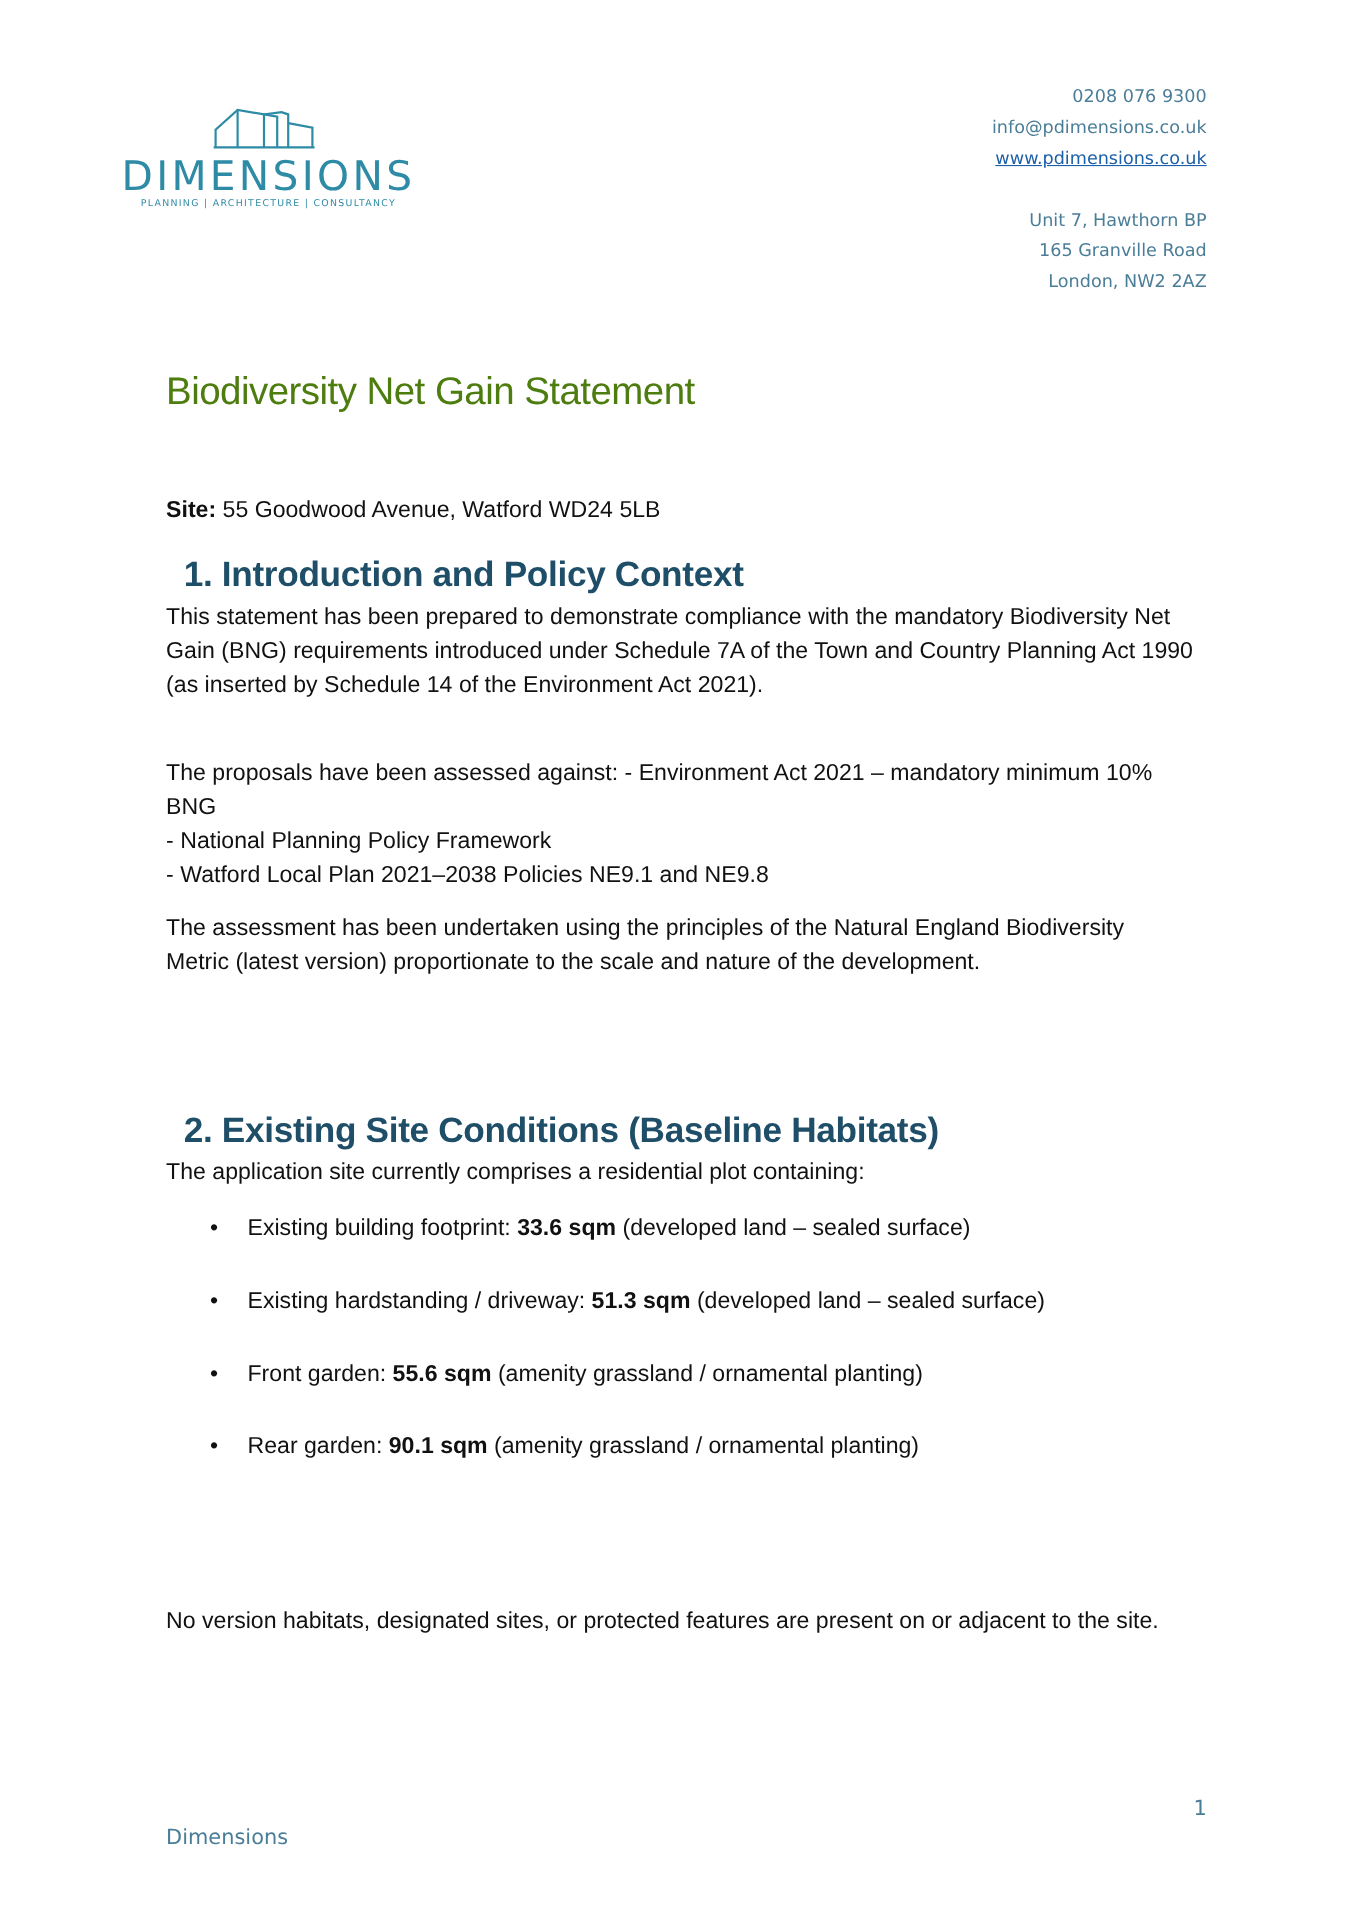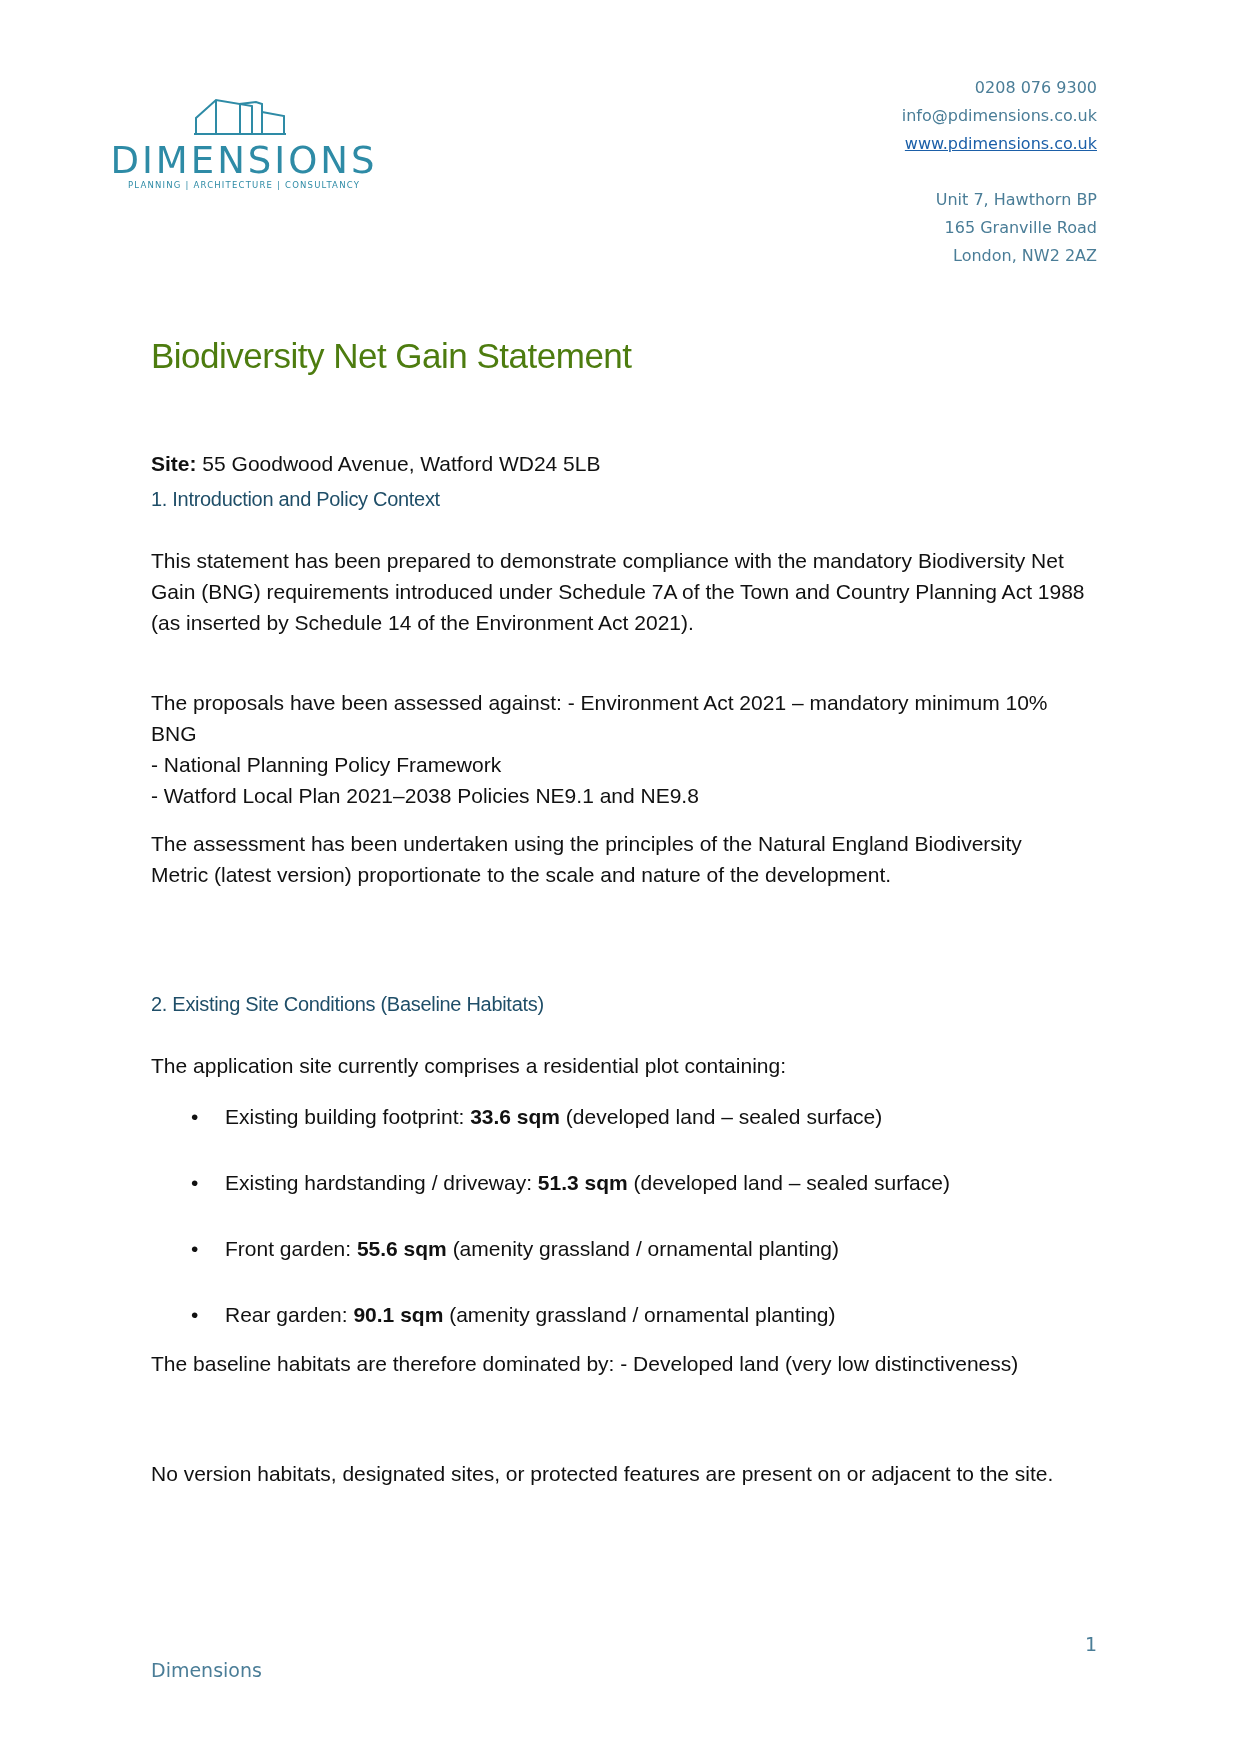--- a/index.html
+++ b/index.html
@@ -13,21 +13,21 @@
   .logo-tag { position:absolute; left:0; top:82px; width:340px; text-align:center;
               font-family:"DejaVu Sans", sans-serif; font-size:8.5px; letter-spacing:1.2px; color:#2e8ba6; }
   .contact { position:absolute; right:144px; top:74px; text-align:right;
              font-family:"DejaVu Sans", sans-serif; font-size:16px; color:#4a7d97; line-height:28px; }
   .contact .link { color:#1b5fa8; text-decoration:underline;text-align:right; }
   .contact .gap { height:28px; }
   .content { position:absolute; left:151px; top:0; width:940px; }
   .title { position:absolute; top:336px; left:0; font-size:35px; color:#4d7c0f; font-weight:normal; margin:0; letter-spacing:-0.5px; }
   .site { position:absolute; top:408px; left:0; font-size:21px;margin-top:44px; }
   .site b { font-weight:bold; }
-  h2 { position:absolute; left:0; margin:0; font-size:20px; font-weight:normal; color:#1f4e68; letter-spacing:-0.3px; }
+  h2 { position:absolute; left:0; margin:16px; font-size:32px; font-weight:bold; color:#1f4e68; letter-spacing:-0.3px; }
   p { position:absolute; left:0; margin:0; font-size:21px; line-height:31px; width:940px; }
   .bullet { position:absolute; left:40px; font-size:21px; line-height:31px; }
   .bullet .dot { position:absolute; left:0; top:0; }
   .bullet .txt { position:absolute; left:34px; top:0; white-space:nowrap; }
   .page-num { position:absolute; right:144px; top:1633px; font-size:19px; color:#4a7d97; font-family:"DejaVu Sans", sans-serif; }
   .footer { position:absolute; left:151px; top:1659px; font-size:19px; color:#4a7d97; font-family:"DejaVu Sans", sans-serif; }
 </style>
 </head>
 <body>
 
@@ -56,21 +56,21 @@
 </div>
 
 <div class="content">
   <h1 class="title">Biodiversity Net Gain Statement</h1>
   <div class="site">
     <b>Site:</b>
     <span>55 Goodwood Avenue, Watford WD24 5LB</span>
   </div>
 
   <h2 style="top:488px">1. Introduction and Policy Context</h2>
-  <p style="top:545px">This statement has been prepared to demonstrate compliance with the mandatory Biodiversity Net Gain (BNG) requirements introduced under Schedule 7A of the Town and Country Planning Act 1988 (as inserted by Schedule 14 of the Environment Act 2021).</p>
+  <p style="top:545px">This statement has been prepared to demonstrate compliance with the mandatory Biodiversity Net Gain (BNG) requirements introduced under Schedule 7A of the Town and Country Planning Act 1990 (as inserted by Schedule 14 of the Environment Act 2021).</p>
   <p style="top:687px; width:900px">
     <span>The proposals have been assessed against: - Environment Act 2021 – mandatory minimum 10% BNG</span><br>
     <span>- National Planning Policy Framework</span><br>
     <span>- Watford Local Plan 2021–2038 Policies NE9.1 and NE9.8</span>
   </p>
   <p style="top:828px; width:900px">The assessment has been undertaken using the principles of the Natural England Biodiversity Metric (latest version) proportionate to the scale and nature of the development.</p>
 
   <h2 style="top:993px">2. Existing Site Conditions (Baseline Habitats)</h2>
   <p style="top:1050px">The application site currently comprises a residential plot containing:</p>
 
@@ -85,19 +85,19 @@
   <div class="bullet" style="top:1233px">
     <span class="dot">•</span>
     <span class="txt"><span>Front garden: </span><b>55.6 sqm</b><span> (amenity grassland / ornamental planting)</span></span>
   </div>
   <div class="bullet" style="top:1299px">
     <span class="dot">•</span>
     <span class="txt"><span>Rear garden: </span><b>90.1 sqm</b><span> (amenity grassland / ornamental planting)</span></span>
   </div>
 
   <p style="top:1348px; width:880px">
-    <span>The baseline habitats are therefore dominated by: - Developed land (very low distinctiveness)</span><br>
+    <br>
   </p>
   <p style="top:1458px; width:930px">No version habitats, designated sites, or protected features are present on or adjacent to the site.</p>
 </div>
 
 <div class="page-num">1</div>
 <div class="footer">Dimensions</div>
 
 </body></html>

